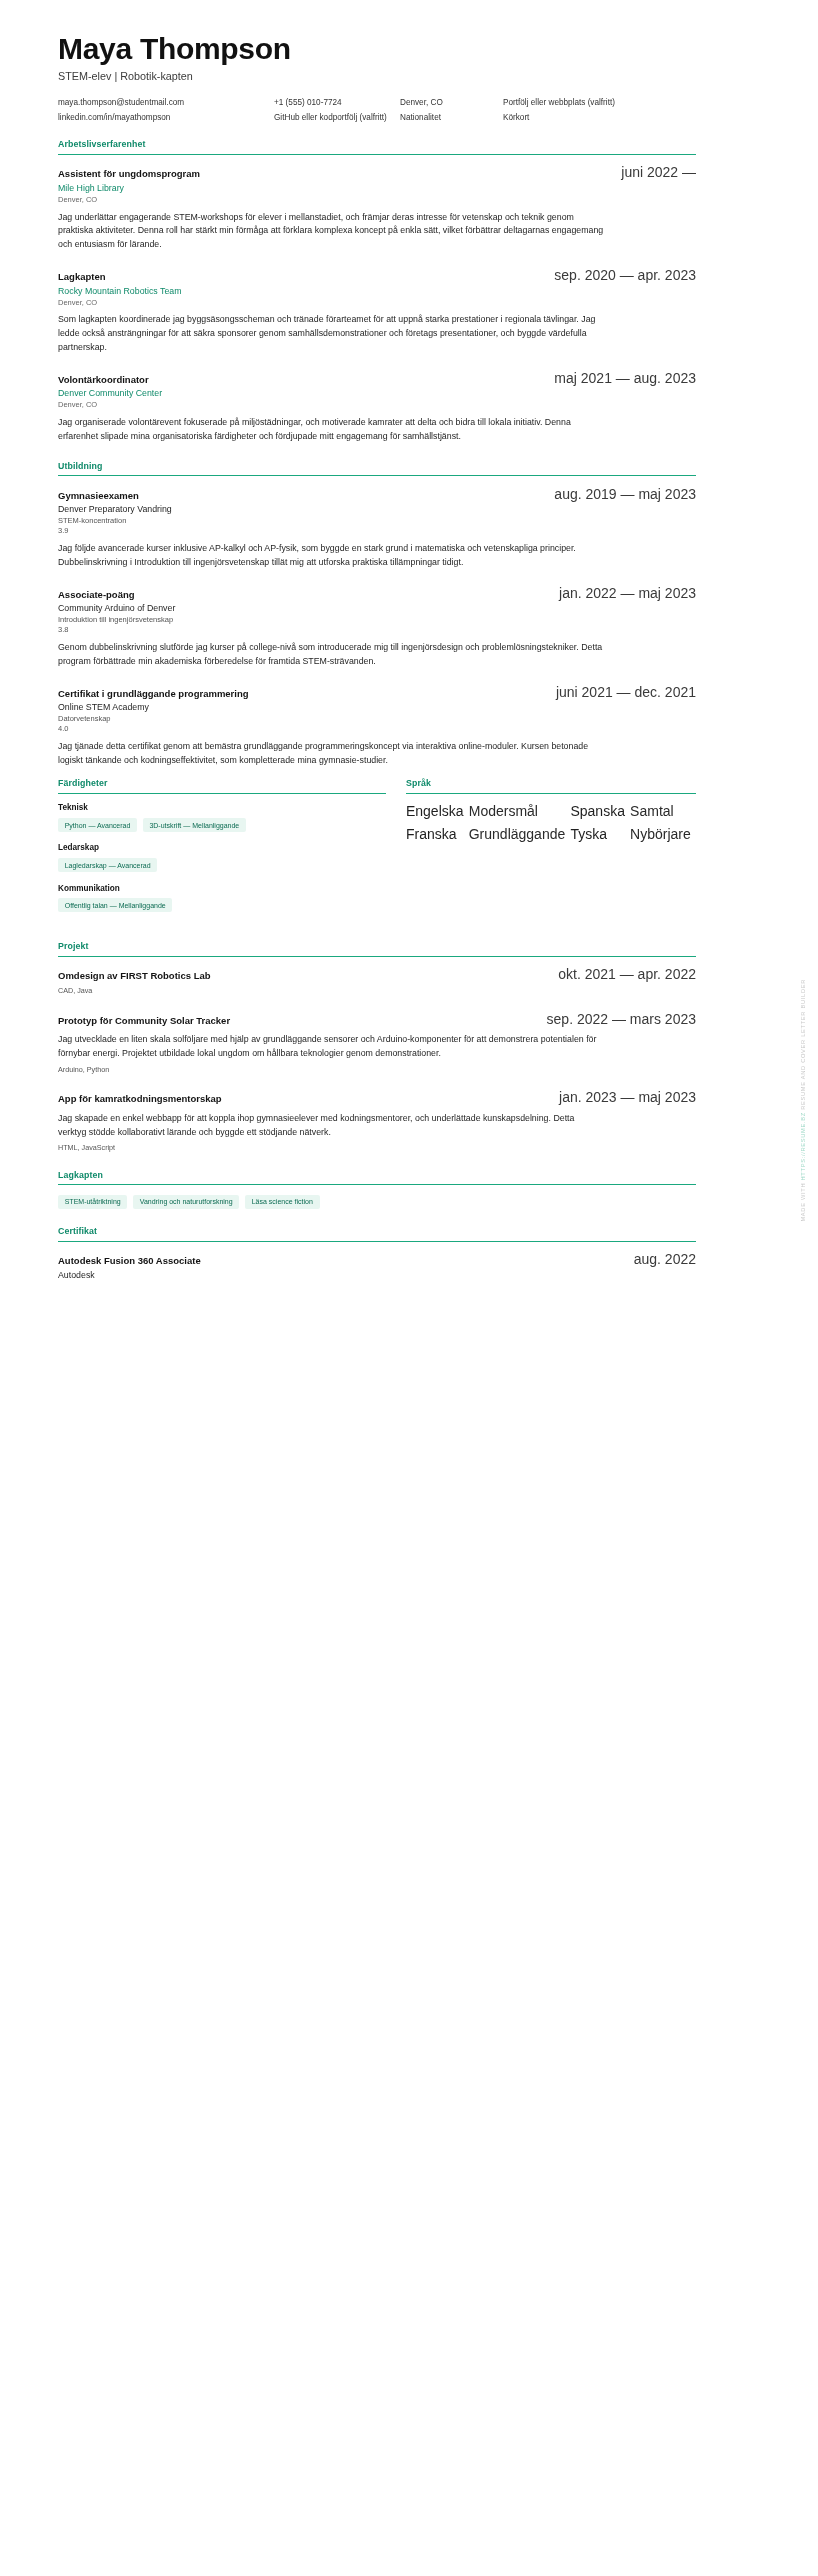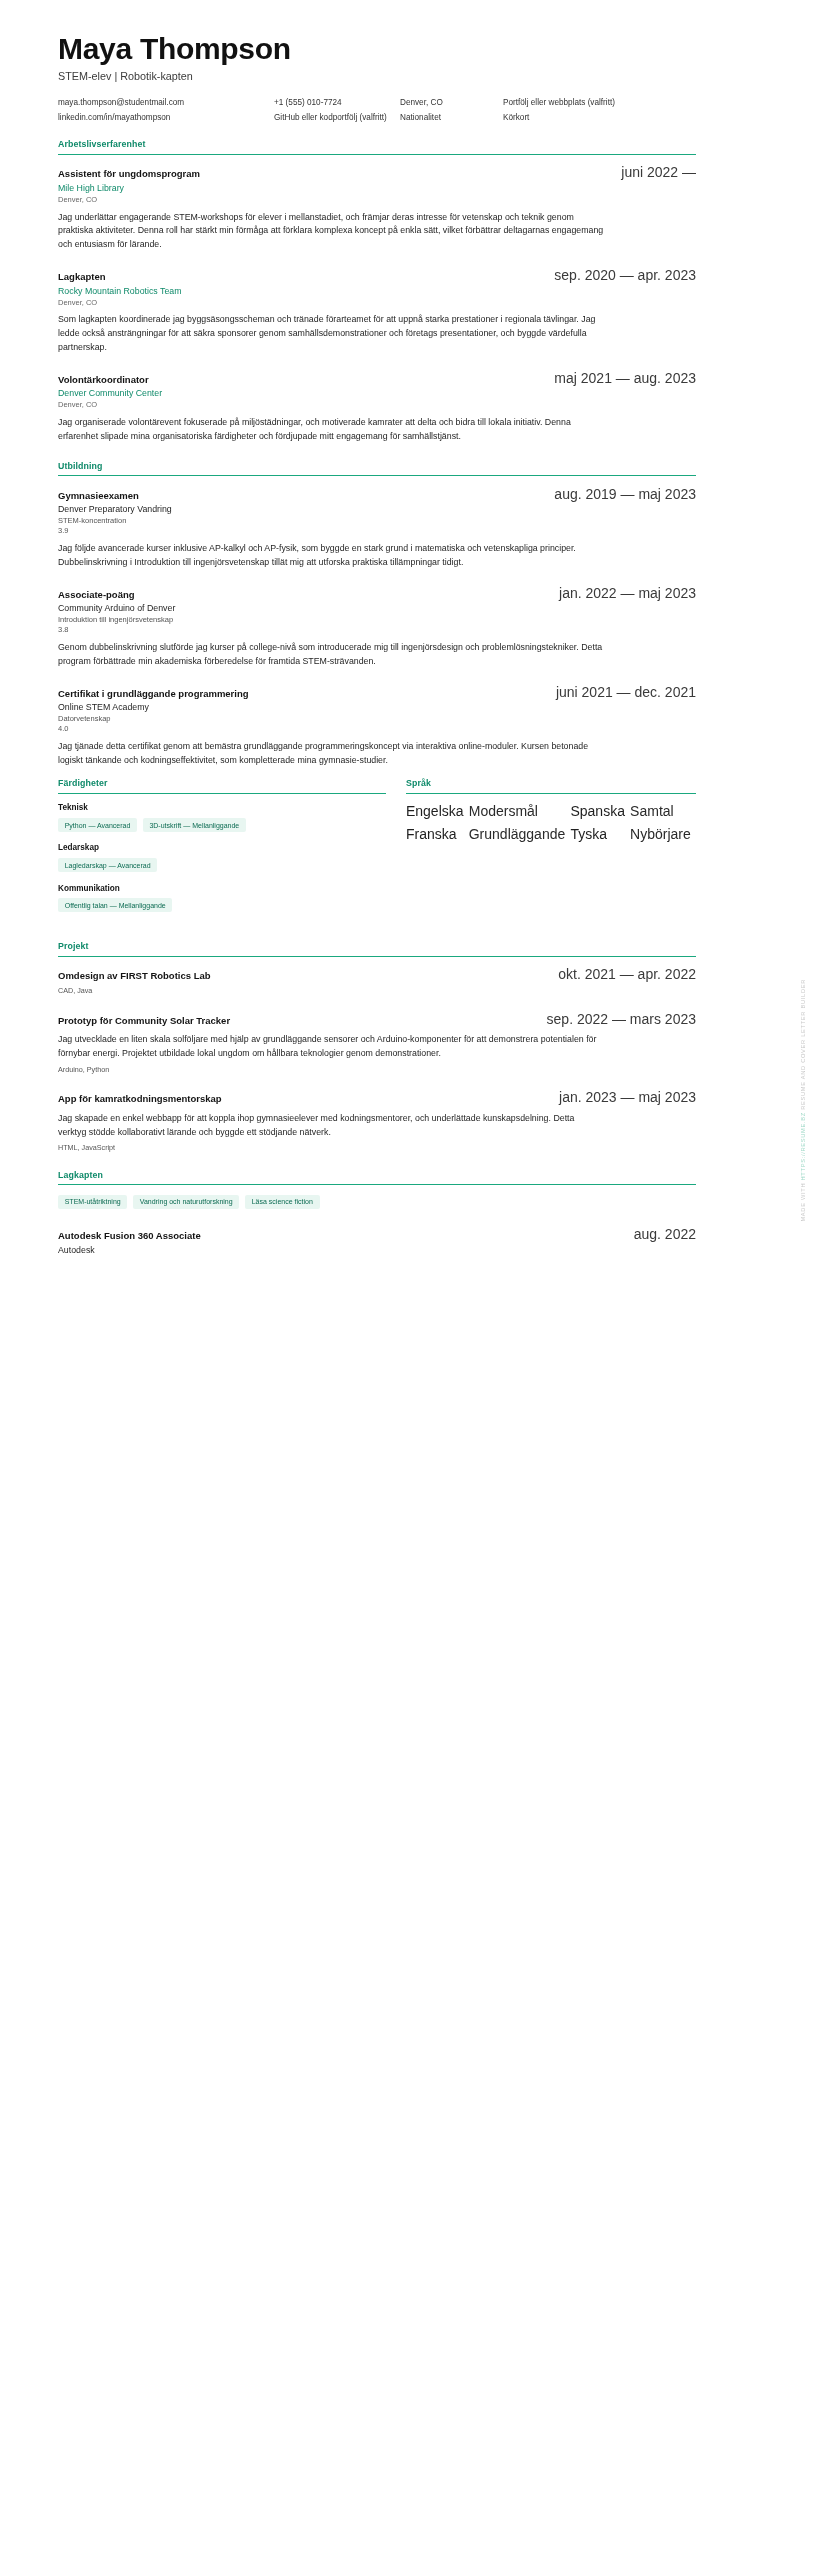--- a/index.html
+++ b/index.html
@@ -352,20 +352,21 @@
   <div class="section">
     <div class="section-title">Lagkapten</div>
     <div class="chips">
       <span class="chip">STEM-utåtriktning</span>
       <span class="chip">Vandring och naturutforskning</span>
       <span class="chip">Läsa science fiction</span>
     </div>
   </div>
 
   <div class="section">
+    <div class="section-title">Certifikat</div>
     <div class="entry">
       <div class="entry-head">
         <span class="entry-title">Autodesk Fusion 360 Associate</span>
         <span class="entry-date">aug. 2022</span>
       </div>
       <div class="entry-org plain">Autodesk</div>
     </div>
   </div>
 
   <div class="spacer-bottom"></div>

